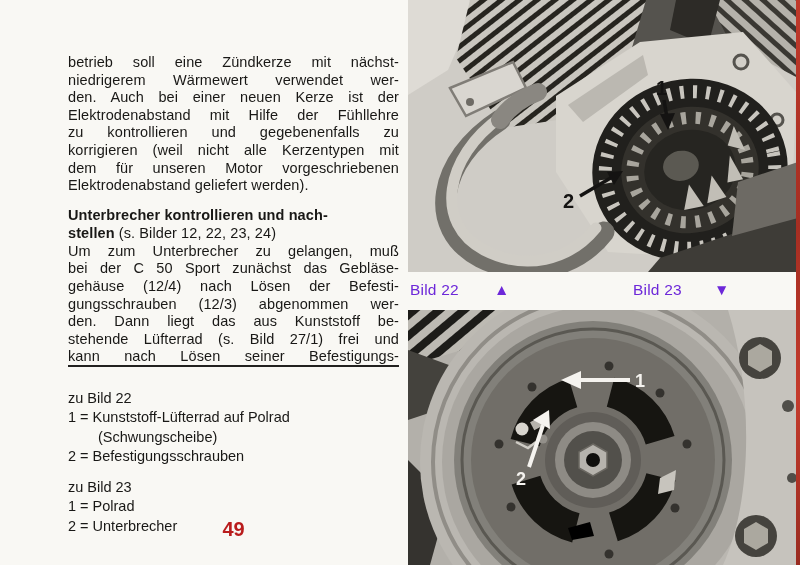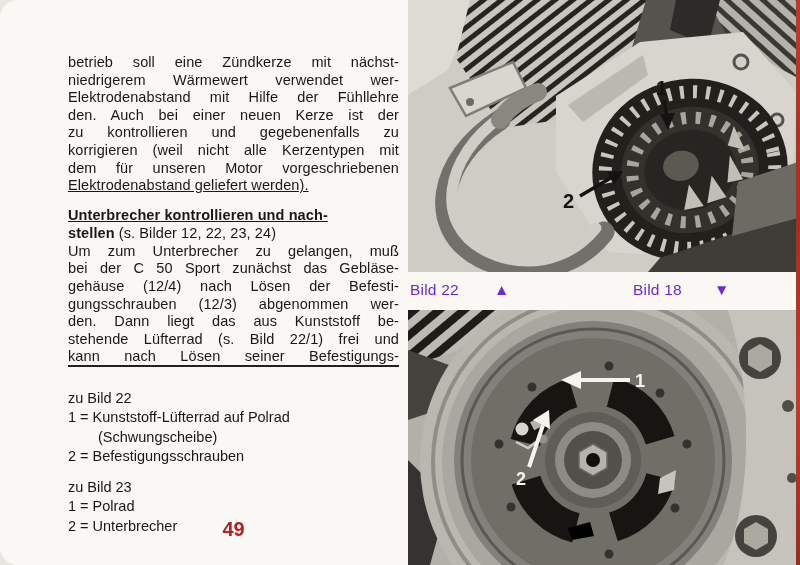--- a/index.html
+++ b/index.html
@@ -5,21 +5,20 @@
   html,body{margin:0;padding:0;}
   body{
     width:800px;height:565px;overflow:hidden;
     background:#e9e7e2;
     font-family:"Liberation Sans", sans-serif;
   }
   .page{
     position:relative;width:800px;height:565px;
     background:#f9f8f4;
     color:#1c1b19;
-    border-radius:18px;
   }
   
   .red-edge{
     position:absolute;right:0;top:0;width:4px;height:565px;
     background:linear-gradient(180deg,#c0392b 0%,#a52e22 40%,#c43b2c 70%,#992b20 100%);
     z-index:10;
   }
   
   .text-col{
     position:absolute;left:68px;top:54px;width:331px;
@@ -28,21 +27,20 @@
     color:#191816;
   }
   .tline{
     text-align:justify;
     text-align-last:justify;
     -moz-text-align-last:justify;
     white-space:normal;
   }
   .tline-last{
     text-align-last:left;
-    text-decoration:underline;
     -moz-text-align-last:left;
   }
   .heading{
     margin-top:11px;
     font-weight:bold;
     line-height:18.5px;
   }
   .heading .normal{font-weight:normal;}
   .para2{}
   .rule{
@@ -79,40 +77,40 @@
 </style>
 </head>
 <body>
 
 <div class="page">
 
   <div class="text-col">
     <div>
         <div class="tline">betrieb soll eine Zündkerze mit nächst-</div>
         <div class="tline">niedrigerem Wärmewert verwendet wer-</div>
+        <div class="tline">den. Auch bei einer neuen Kerze ist der</div>
         <div class="tline">Elektrodenabstand mit Hilfe der Fühllehre</div>
-        <div class="tline">den. Auch bei einer neuen Kerze ist der</div>
         <div class="tline">zu kontrollieren und gegebenenfalls zu</div>
         <div class="tline">korrigieren (weil nicht alle Kerzentypen mit</div>
         <div class="tline">dem für unseren Motor vorgeschriebenen</div>
         <div class="tline tline-last">Elektrodenabstand geliefert werden).</div>
       </div>
 
     <div class="heading">
       <div class="tline tline-last">Unterbrecher kontrollieren und nach-</div>
       <div><span>stellen</span><span class="normal"> (s. Bilder 12, 22, 23, 24)</span></div>
     </div>
 
     <div class="para2">
         <div class="tline">Um zum Unterbrecher zu gelangen, muß</div>
         <div class="tline">bei der C 50 Sport zunächst das Gebläse-</div>
         <div class="tline">gehäuse (12/4) nach Lösen der Befesti-</div>
         <div class="tline">gungsschrauben (12/3) abgenommen wer-</div>
         <div class="tline">den. Dann liegt das aus Kunststoff be-</div>
-        <div class="tline">stehende Lüfterrad (s. Bild 22/1) frei und</div>
+        <div class="tline">stehende Lüfterrad (s. Bild 27/1) frei und</div>
         <div class="tline">kann nach Lösen seiner Befestigungs-</div>
       </div>
   </div>
 
   <div class="rule"></div>
 
   <div class="legend">
     <div class="group-head">zu Bild 22</div>
     <div>1 = Kunststoff-Lüfterrad auf Polrad</div>
     <div class="indent">(Schwungscheibe)</div>
@@ -181,21 +179,21 @@
 
       <line x1="172" y1="196" x2="206" y2="176" stroke="#141312" stroke-width="3.5"></line>
       <polygon points="215,171 199,172 206,185" fill="#141312"></polygon>
       <text class="photo-label" x="155" y="208" font-size="20" fill="#141312">2</text>
     </svg>
   </div>
 
   <div class="caption-row">
     <span class="cap cap-b22">Bild 22</span>
     <span class="cap cap-up">▲</span>
-    <span class="cap cap-b23">Bild 18</span>
+    <span class="cap cap-b23">Bild 23</span>
     <span class="cap cap-down">▼</span>
   </div>
 
   <div class="photo photo-2">
     <svg width="390" height="255" viewBox="0 0 390 255">
       <defs>
         <pattern id="fins3" width="16" height="16" patternUnits="userSpaceOnUse" patternTransform="rotate(-40)">
           <rect width="16" height="16" fill="#bdbab3"></rect>
           <rect width="16" height="8" fill="#1d1c19"></rect>
         </pattern>

